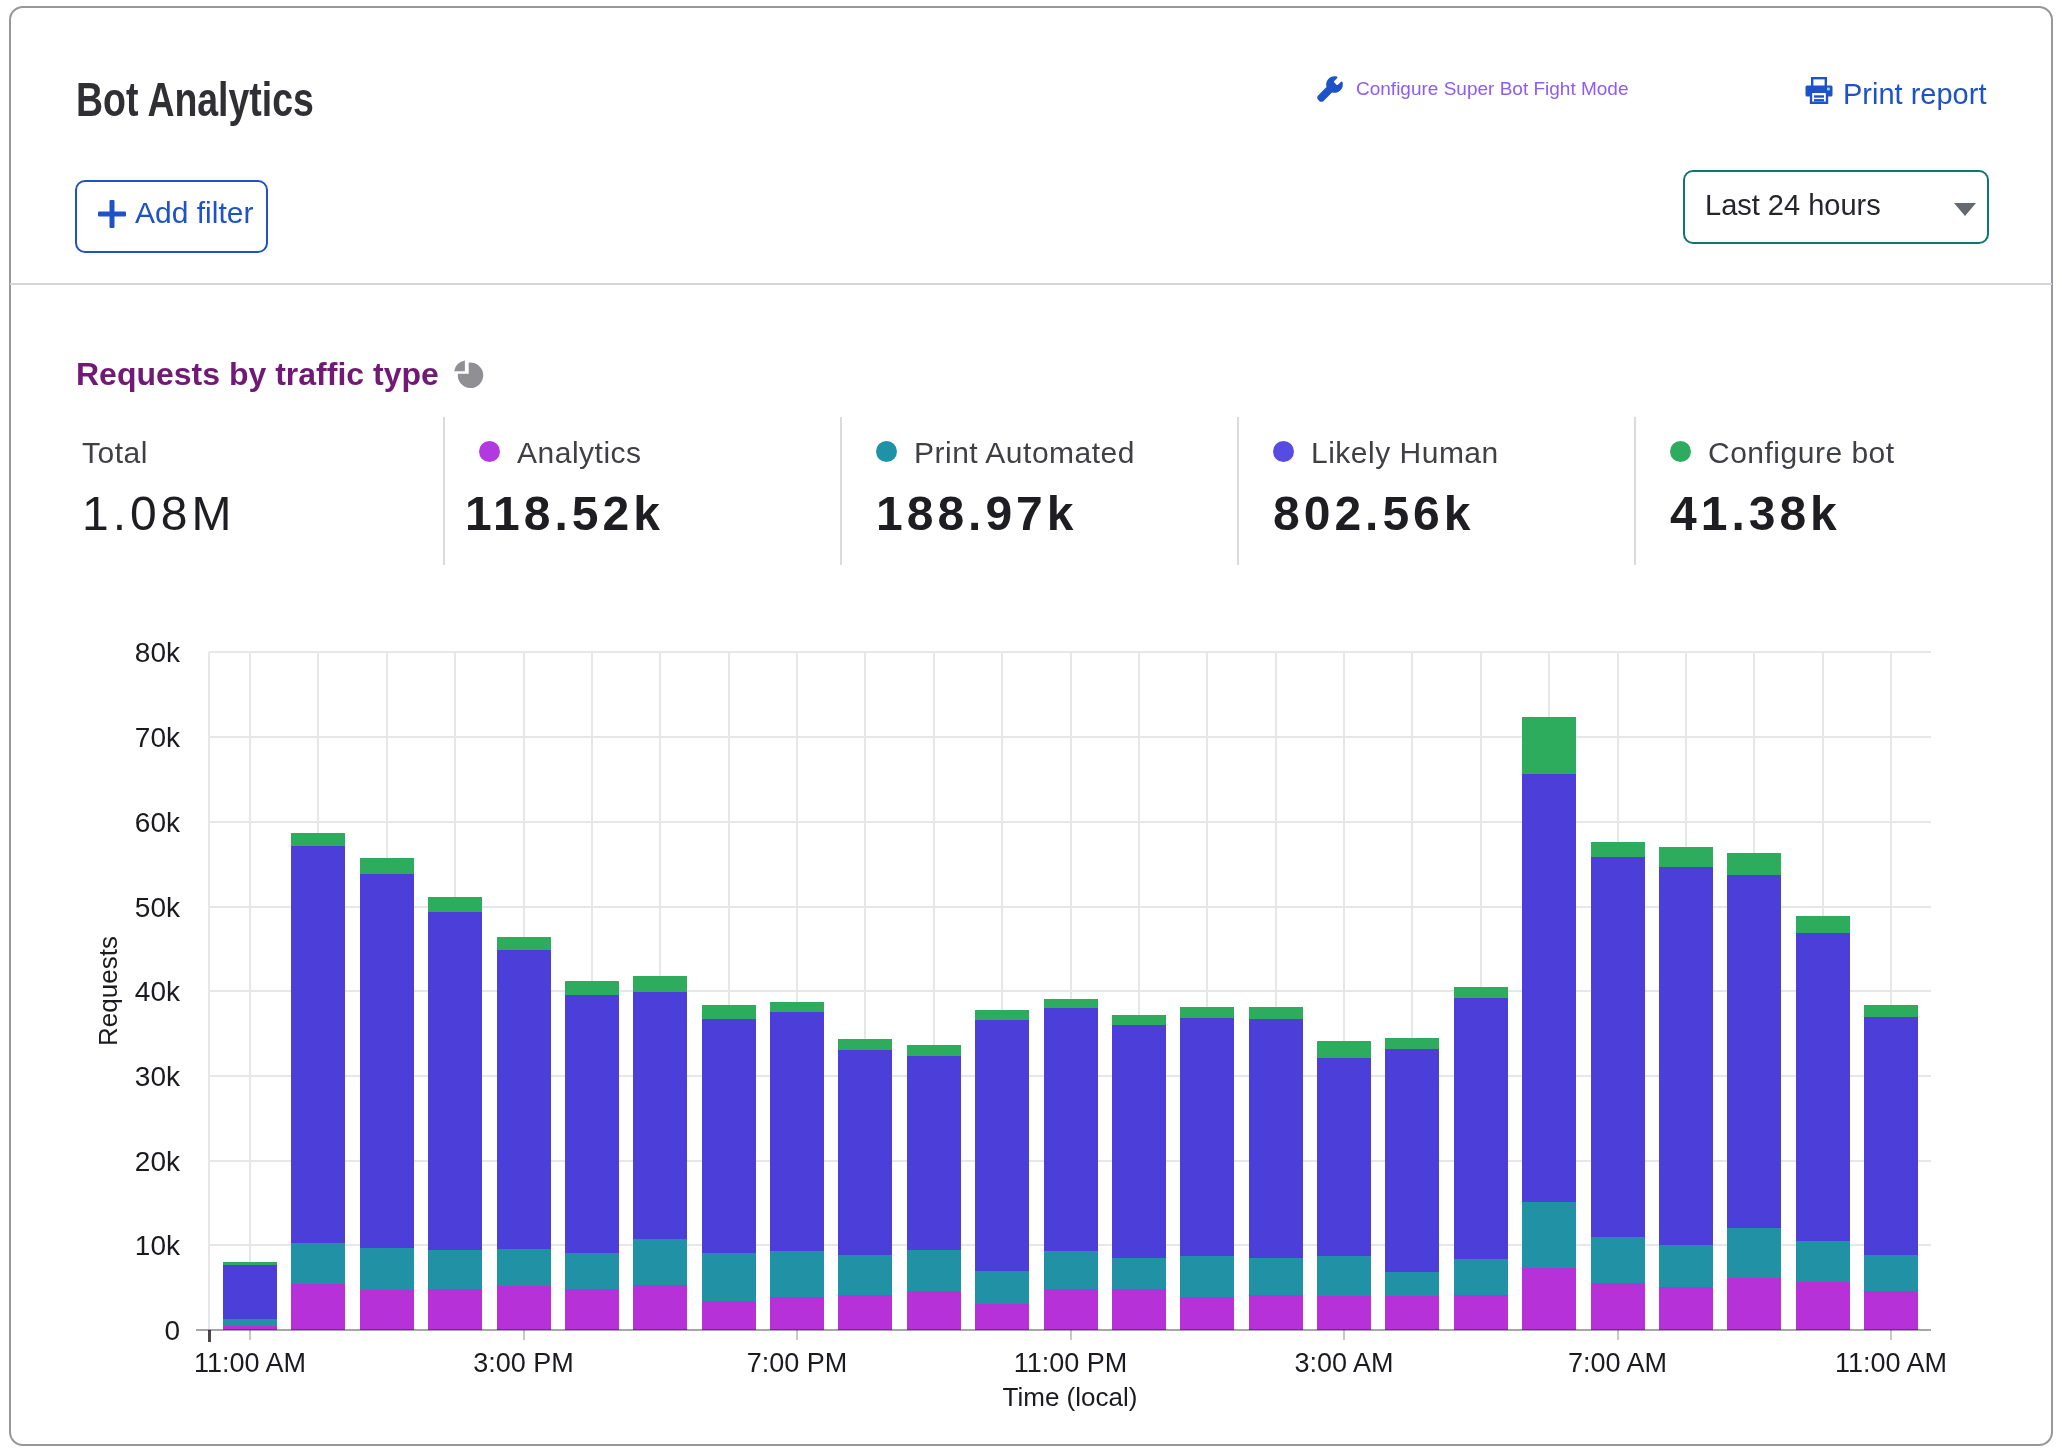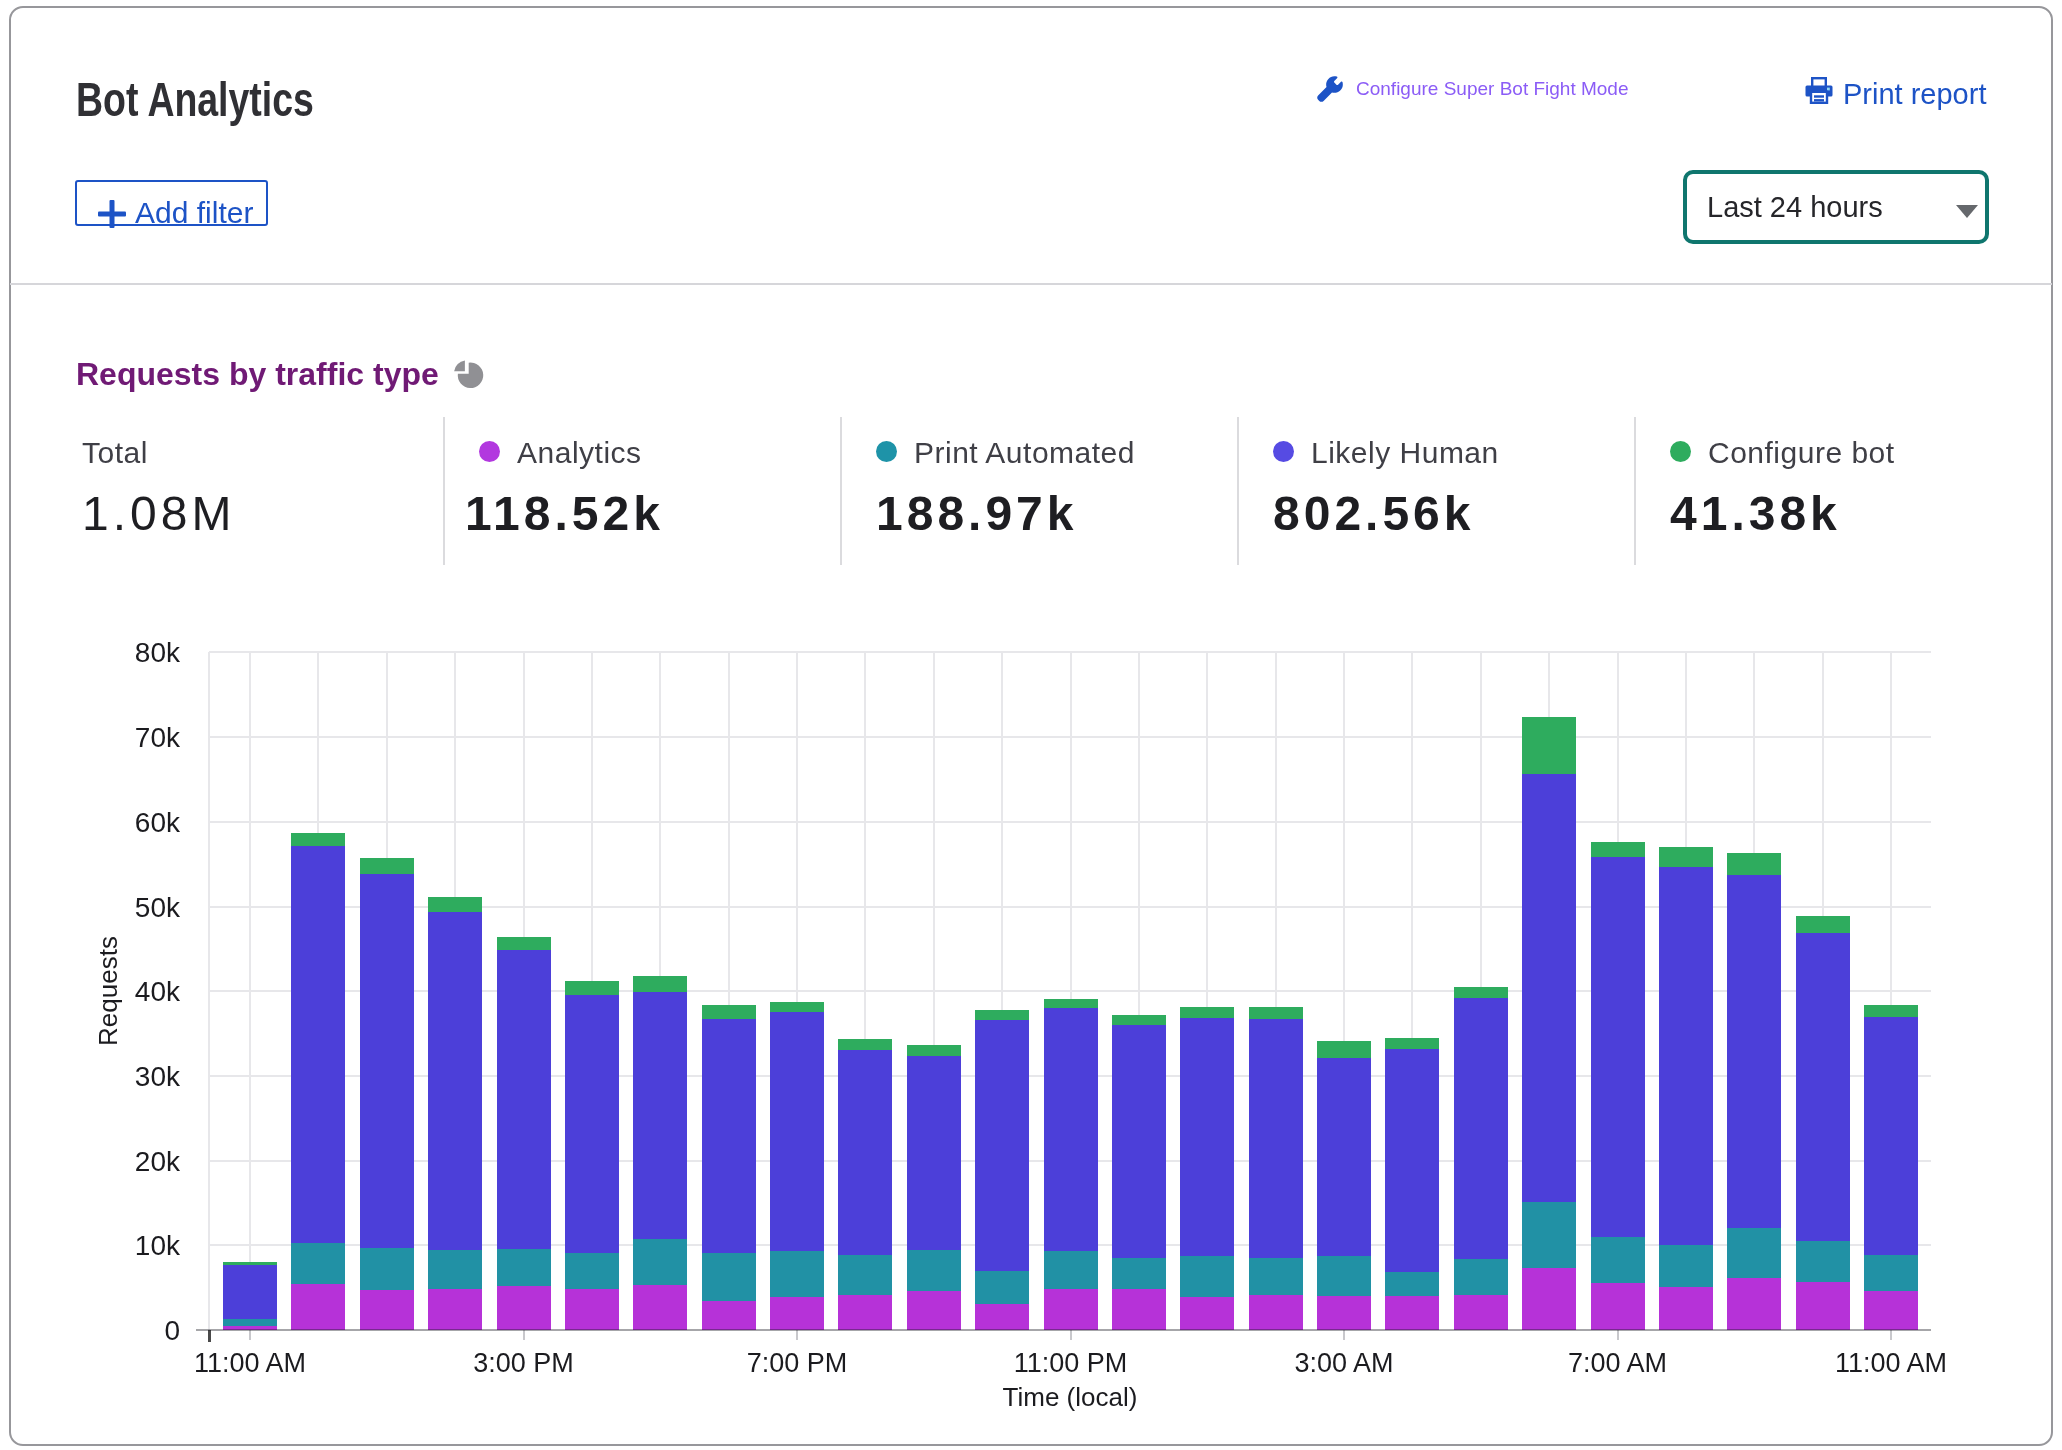--- a/index.html
+++ b/index.html
@@ -19,29 +19,29 @@
 <svg width="28" height="28" viewBox="0 0 28 28" style="position:absolute;left:1805px;top:77px">
     <rect x="7.2" y="1.2" width="13.6" height="9" fill="#fff" stroke="#1D53C6" stroke-width="2.4"></rect>
     <rect x="0.5" y="8.5" width="27" height="11" rx="1.5" fill="#1D53C6"></rect>
     <rect x="22" y="10.6" width="2.8" height="2.8" fill="#8FD6F4"></rect>
     <rect x="6" y="14.8" width="16" height="11" fill="#fff" stroke="#1D53C6" stroke-width="2.4"></rect>
     <rect x="9" y="18.3" width="10" height="2.4" fill="#1D53C6"></rect>
     <rect x="9" y="22.1" width="10" height="2.4" fill="#1D53C6"></rect>
   </svg>
 <div class="abs" style="left:1843px;top:78px;font-size:29px;color:#1D53C6">Print report</div>
 
-<div class="abs" style="left:75px;top:180px;width:193px;height:46px;border:2px solid #1D53C6;border-radius:3px">
+<div class="abs" style="left:75px;top:180px;width:193px;height:73px;border:2px solid #1D53C6;border-radius:10px">
   <svg width="28" height="28" viewBox="0 0 28 28" style="position:absolute;left:21px;top:18px" fill="#1D53C6">
       <rect x="11.5" y="0" width="5" height="28" rx="1"></rect>
       <rect x="0" y="11.5" width="28" height="5" rx="1"></rect>
     </svg>
   <div class="abs" style="left:58px;top:14px;font-size:30px;color:#1D53C6">Add filter</div>
 </div>
 
-<div class="abs" style="left:1683px;top:170px;width:306px;height:74px;border:4px solid #0f766e;border-radius:10px">
+<div class="abs" style="left:1683px;top:170px;width:306px;height:74px;border:2px solid #0f766e;border-radius:10px">
   <div class="abs" style="left:20px;top:17px;font-size:29px;color:#26262A">Last 24 hours</div>
   <div class="abs" style="left:269px;top:31px;width:0;height:0;border-left:11px solid transparent;border-right:11px solid transparent;border-top:13px solid #65686C"></div>
 </div>
 
 <div class="abs" style="left:10px;top:283px;width:2042px;height:2px;background:#D6D6DA"></div>
 
 <div class="abs" style="left:76px;top:356px;font-size:32px;font-weight:700;color:#701a75">Requests by traffic type</div>
 <svg width="34" height="34" viewBox="0 0 32 32" style="position:absolute;left:450px;top:356px" fill="#909094">
     <path d="M14 4.2A12 12 0 0 0 3.9 14.3h10.1z"></path>
     <path d="M17.6 6.3v10.3H7.4a12 12 0 1 0 10.2-10.3z"></path>

